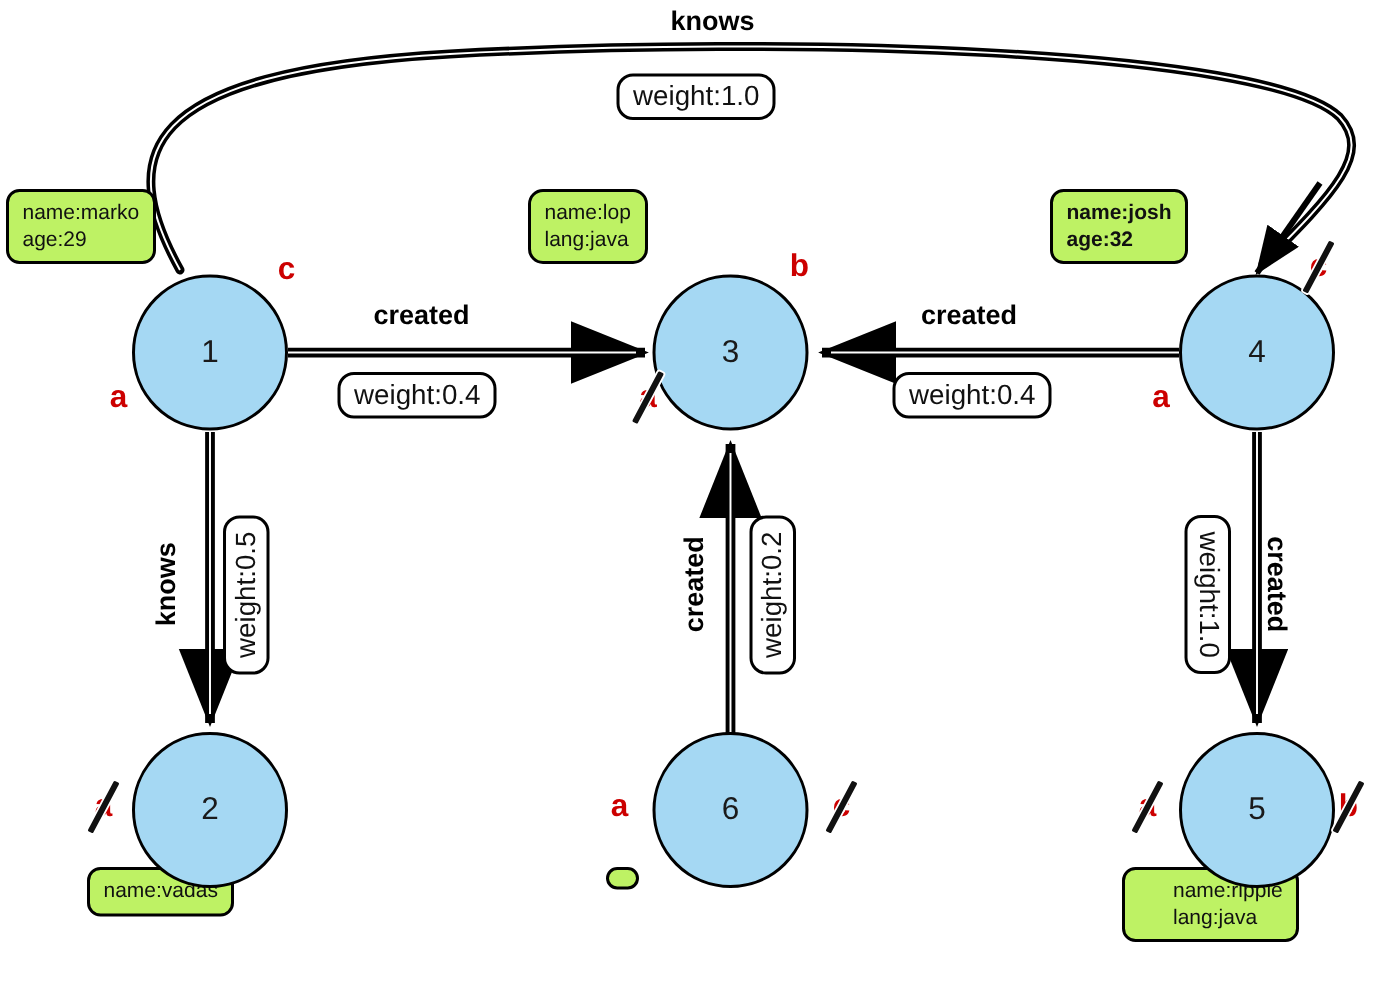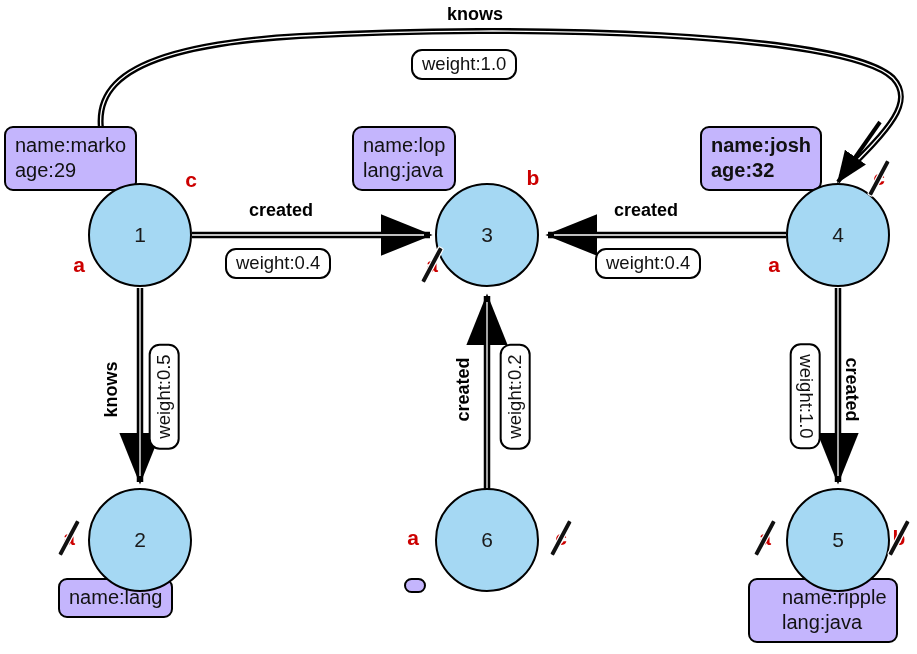--- a/index.html
+++ b/index.html
@@ -8,22 +8,22 @@
   svg#edges{position:absolute;left:0;top:0;width:917px;height:654px;}
 
   .node{
     position:absolute;border-radius:50%;
     background:#a5d8f3;border:2.5px solid #000;
     display:flex;align-items:center;justify-content:center;
     font-size:21px;color:#1a1a1a;font-family:"Liberation Sans",sans-serif;
     box-sizing:border-box;
   }
   .propbox{
-    position:absolute;background:#c4b5fd;border:2.5px solid #000;border-radius:9px;
-    padding:5px 9px 6px 9px;font-size:20px;line-height:1.26;color:#111;
+    position:absolute;background:#bef264;border:2.5px solid #000;border-radius:9px;
+    padding:5px 9px 6px 9px;font-size:14px;line-height:1.26;color:#111;
     white-space:nowrap;box-sizing:border-box;
   }
   .propbox div{display:block;}
 
   .elabel{
     position:absolute;font-size:18px;font-weight:bold;color:#000;white-space:nowrap;
     text-shadow:
       1.5px 0 0 #fff, -1.5px 0 0 #fff, 0 1.5px 0 #fff, 0 -1.5px 0 #fff,
       1px 1px 0 #fff, -1px 1px 0 #fff, 1px -1px 0 #fff, -1px -1px 0 #fff;
   }
@@ -95,21 +95,21 @@
     <div>name:lop</div>
     <div>lang:java</div>
   </div>
 
   <div class="propbox" style="left:700px;top:126px;font-weight:bold;">
     <div>name:josh</div>
     <div>age:32</div>
   </div>
 
   <div class="propbox" style="left:58px;top:578px;">
-    <div>name:lang</div>
+    <div>name:vadas</div>
   </div>
 
   <div class="propbox" style="left:404px;top:578px;">
   </div>
 
   <div class="propbox" style="left:748px;top:578px;padding-left:32px;">
     <div>name:ripple</div>
     <div>lang:java</div>
   </div>
 

